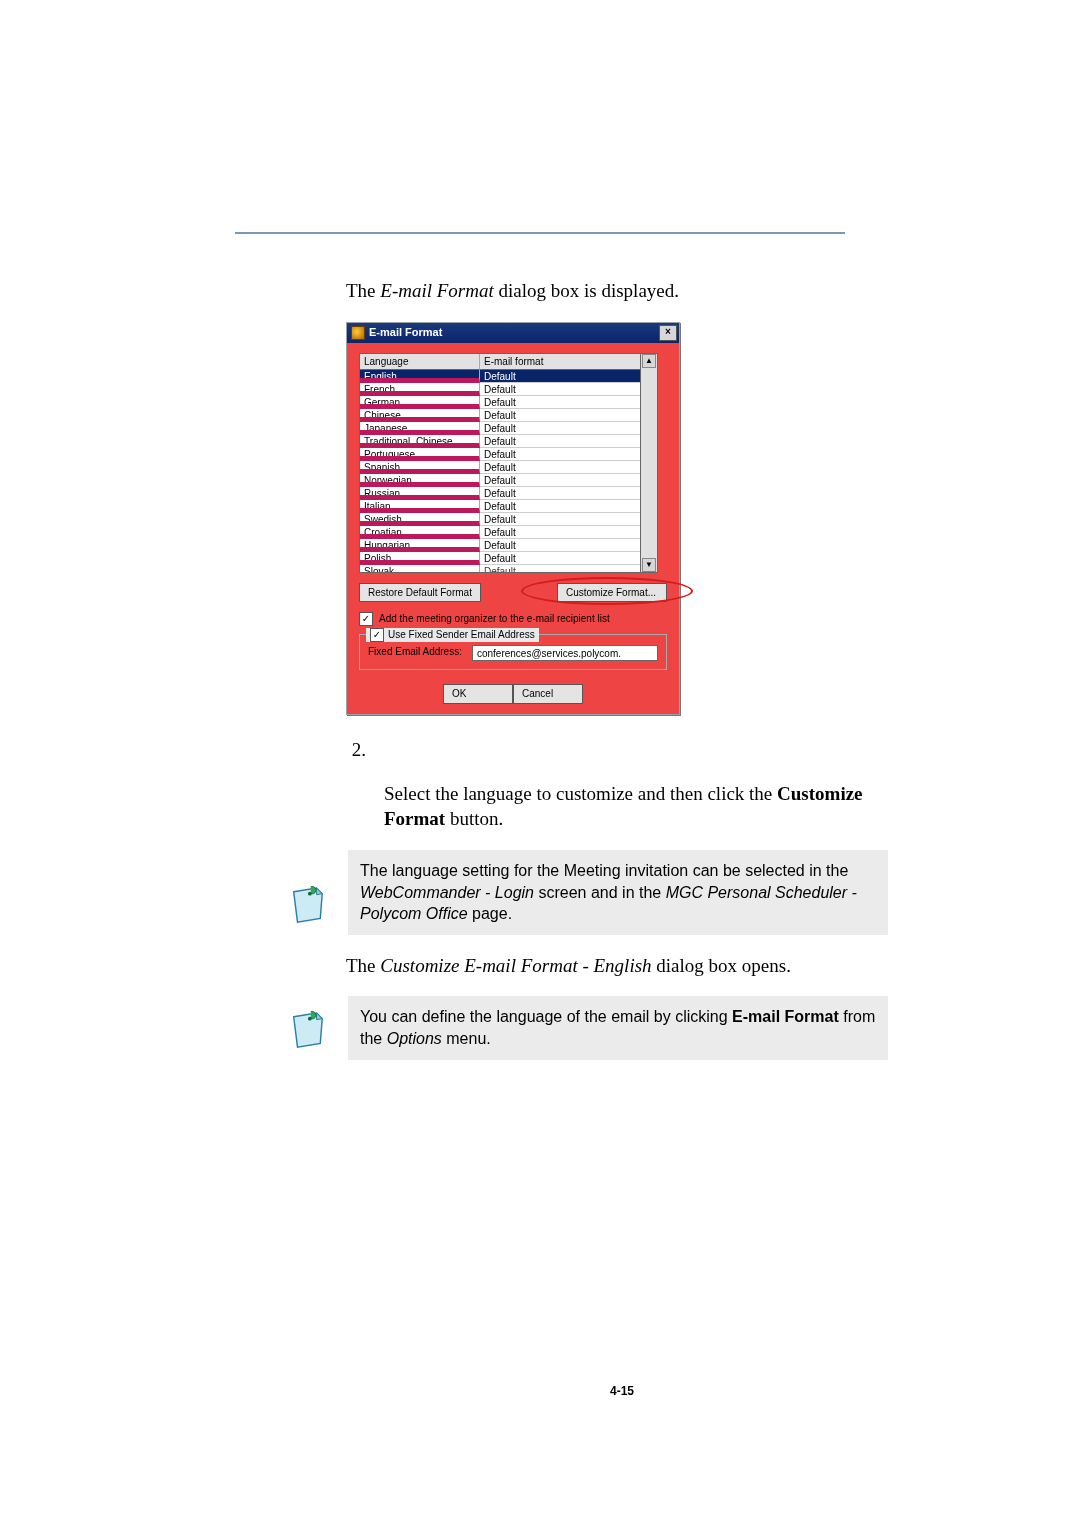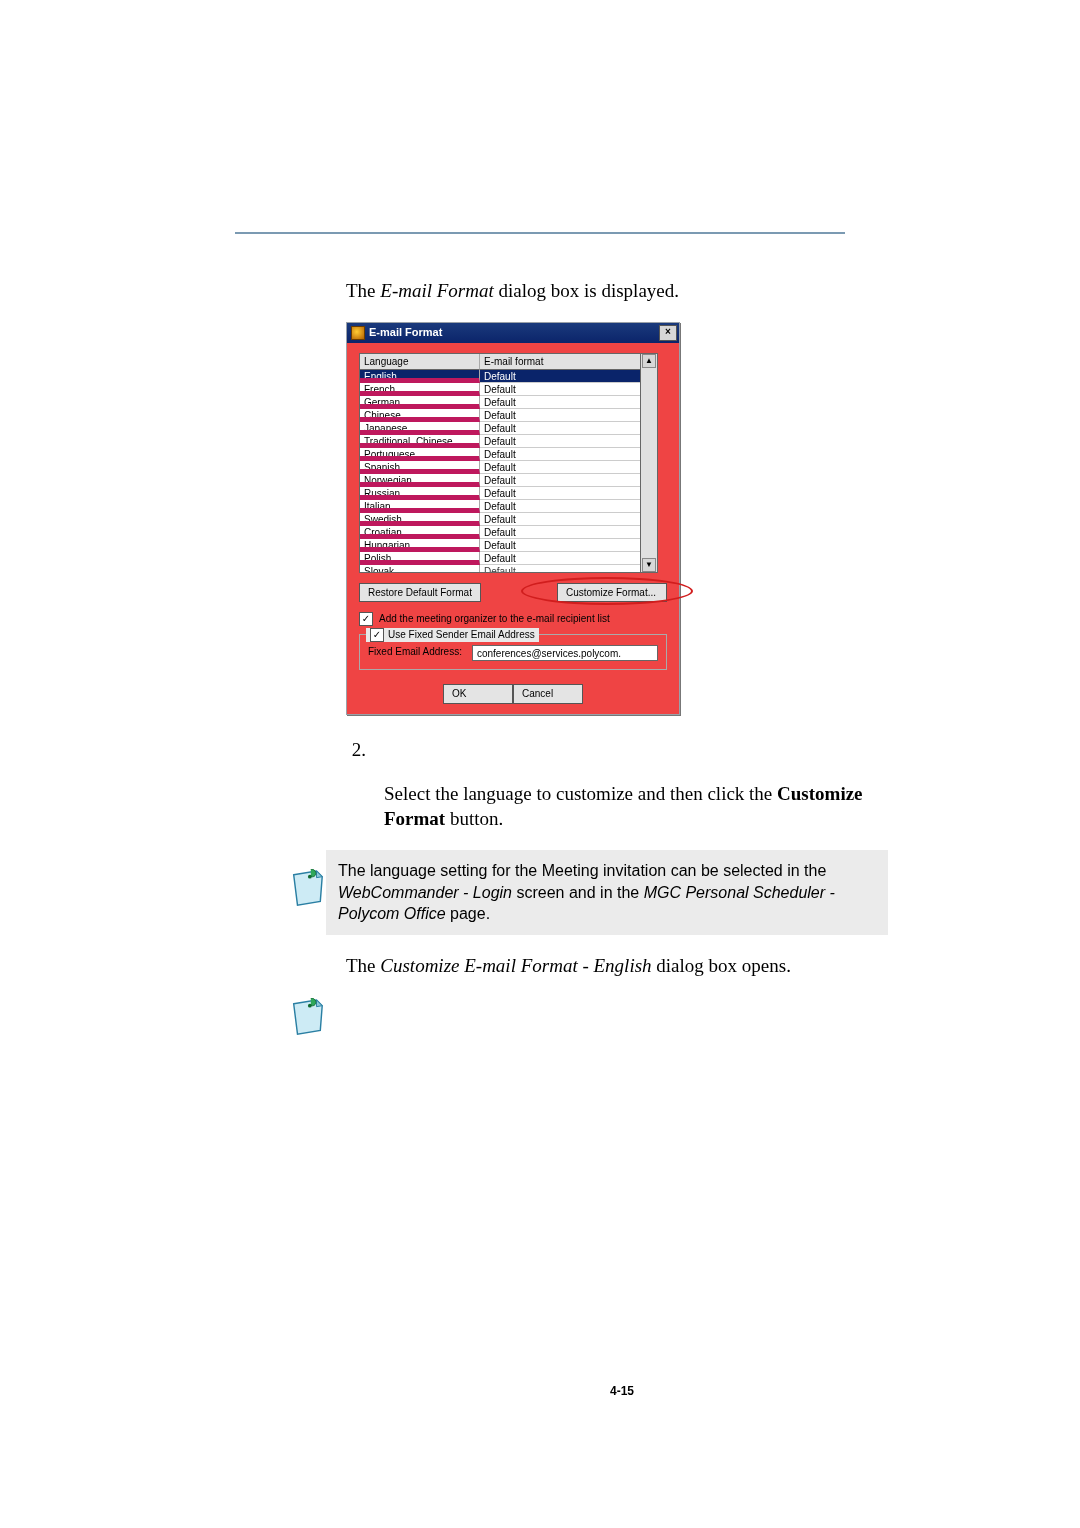--- a/index.html
+++ b/index.html
@@ -243,21 +243,22 @@
     font-size: 19px;
     line-height: 1.35;
   }
   .step-num { width: 20px; text-align: right; }
   .step-text { flex: 1; margin-top: 44px; }
   .step-text b { font-weight: bold; font-family: "Times New Roman", serif; }
 
   
   .note {
     display: flex;
-    align-items: center;
+    align-items: flex-end;
+    gap: 22px;
     margin: 18px 0 8px -58px;
     width: 600px;
   }
   .note-icon {
     width: 38px;
     flex-shrink: 0;
     padding-top: 2px;
   }
   .note-box {
     flex: 1;
@@ -439,18 +440,21 @@
 
     <div class="note">
       <div class="note-icon">
         <svg class="note-svg" viewBox="0 0 40 44">
           <path d="M6 6 L30 2 L36 8 L34 34 L10 38 Z" fill="#cdebf5" stroke="#2a7fa3" stroke-width="1.5"></path>
           <path d="M30 2 L36 8 L30 9 Z" fill="#8cc8da" stroke="#2a7fa3" stroke-width="1"></path>
           <path d="M24 0 C28 0 30 3 29 6 C28 8 25 9 24 7" fill="#2fa85a" stroke="#0f6a30" stroke-width="1"></path>
           <circle cx="23" cy="8" r="2" fill="#0f6a30"></circle>
         </svg>
       </div>
+      <div class="note-box">
+        <span>You can define the language of the email by clicking </span><b style="font-weight:bold; font-family:Arial;">E-mail Format</b><span> from the </span><i>Options</i><span> menu.</span>
+      </div>
     </div>
 
   </div>
 
   <div class="pagenum">4-15</div>
 </div>
 
 </body></html>

